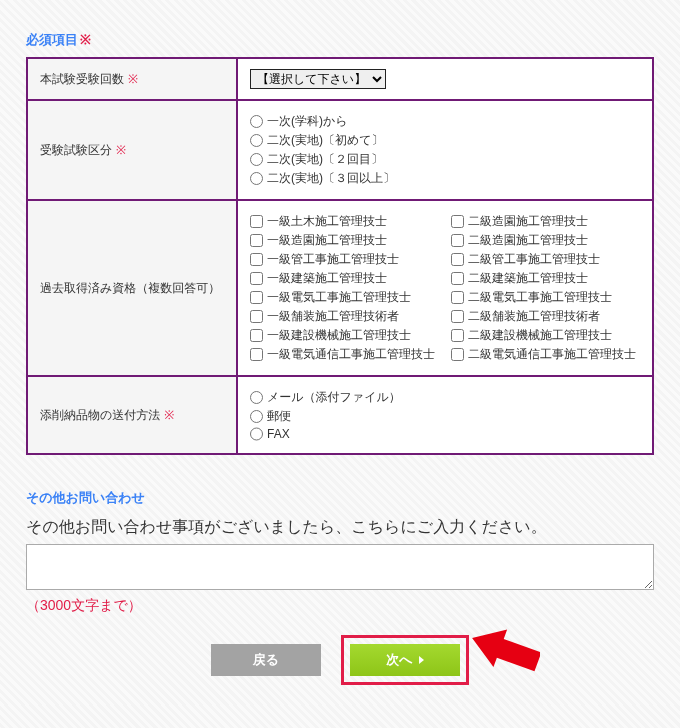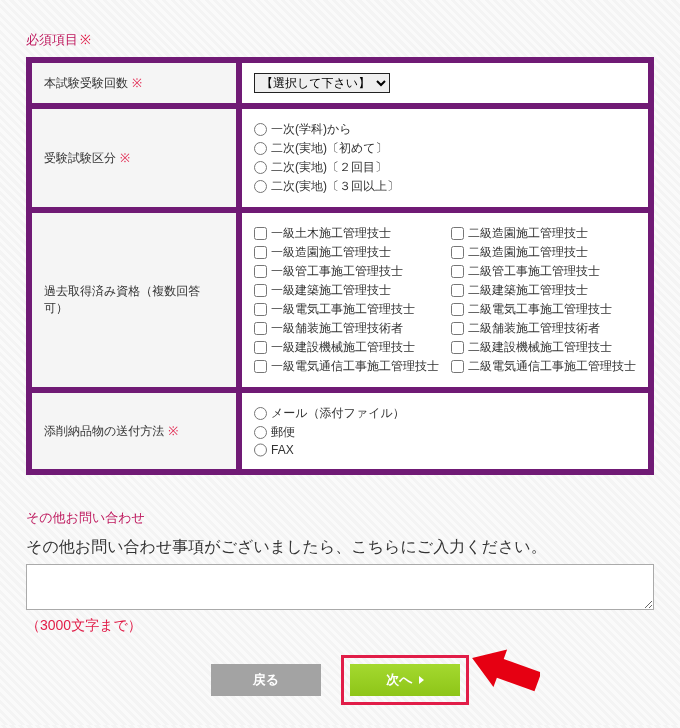--- a/index.html
+++ b/index.html
@@ -5,39 +5,39 @@
     * { box-sizing: border-box; margin: 0; padding: 0; }
     body {
       font-family: "MS PGothic", Meiryo, sans-serif;
       font-size: 12px;
       color: #333;
       background: repeating-linear-gradient(45deg, #fafafa 0 3px, #f4f4f4 3px 6px);
       padding: 20px 26px;
       width: 680px;
     }
     .section-title {
-      color: #be185d;
+      color: #3b82f6;
       font-size: 13px;
-      font-weight: normal;
+      font-weight: bold;
       margin: 10px 0 8px;
     }
     .section-title.required-mark::after {
       content: "※";
       color: #e11d48;
       margin-left: 2px;
     }
     table.form-tbl {
       width: 100%;
       border-collapse: collapse;
       border: 2px solid #e11d48;
       background: #fff;
     }
     table.form-tbl th,
     table.form-tbl td {
-      border: 6px solid #701a75;
+      border: 2px solid #701a75;
       padding: 10px 12px;
       vertical-align: middle;
       text-align: left;
       font-weight: normal;
       margin-left: 48px;
     }
     table.form-tbl th {
       background: #f5f5f5;
       width: 210px;
       font-size: 12px;

